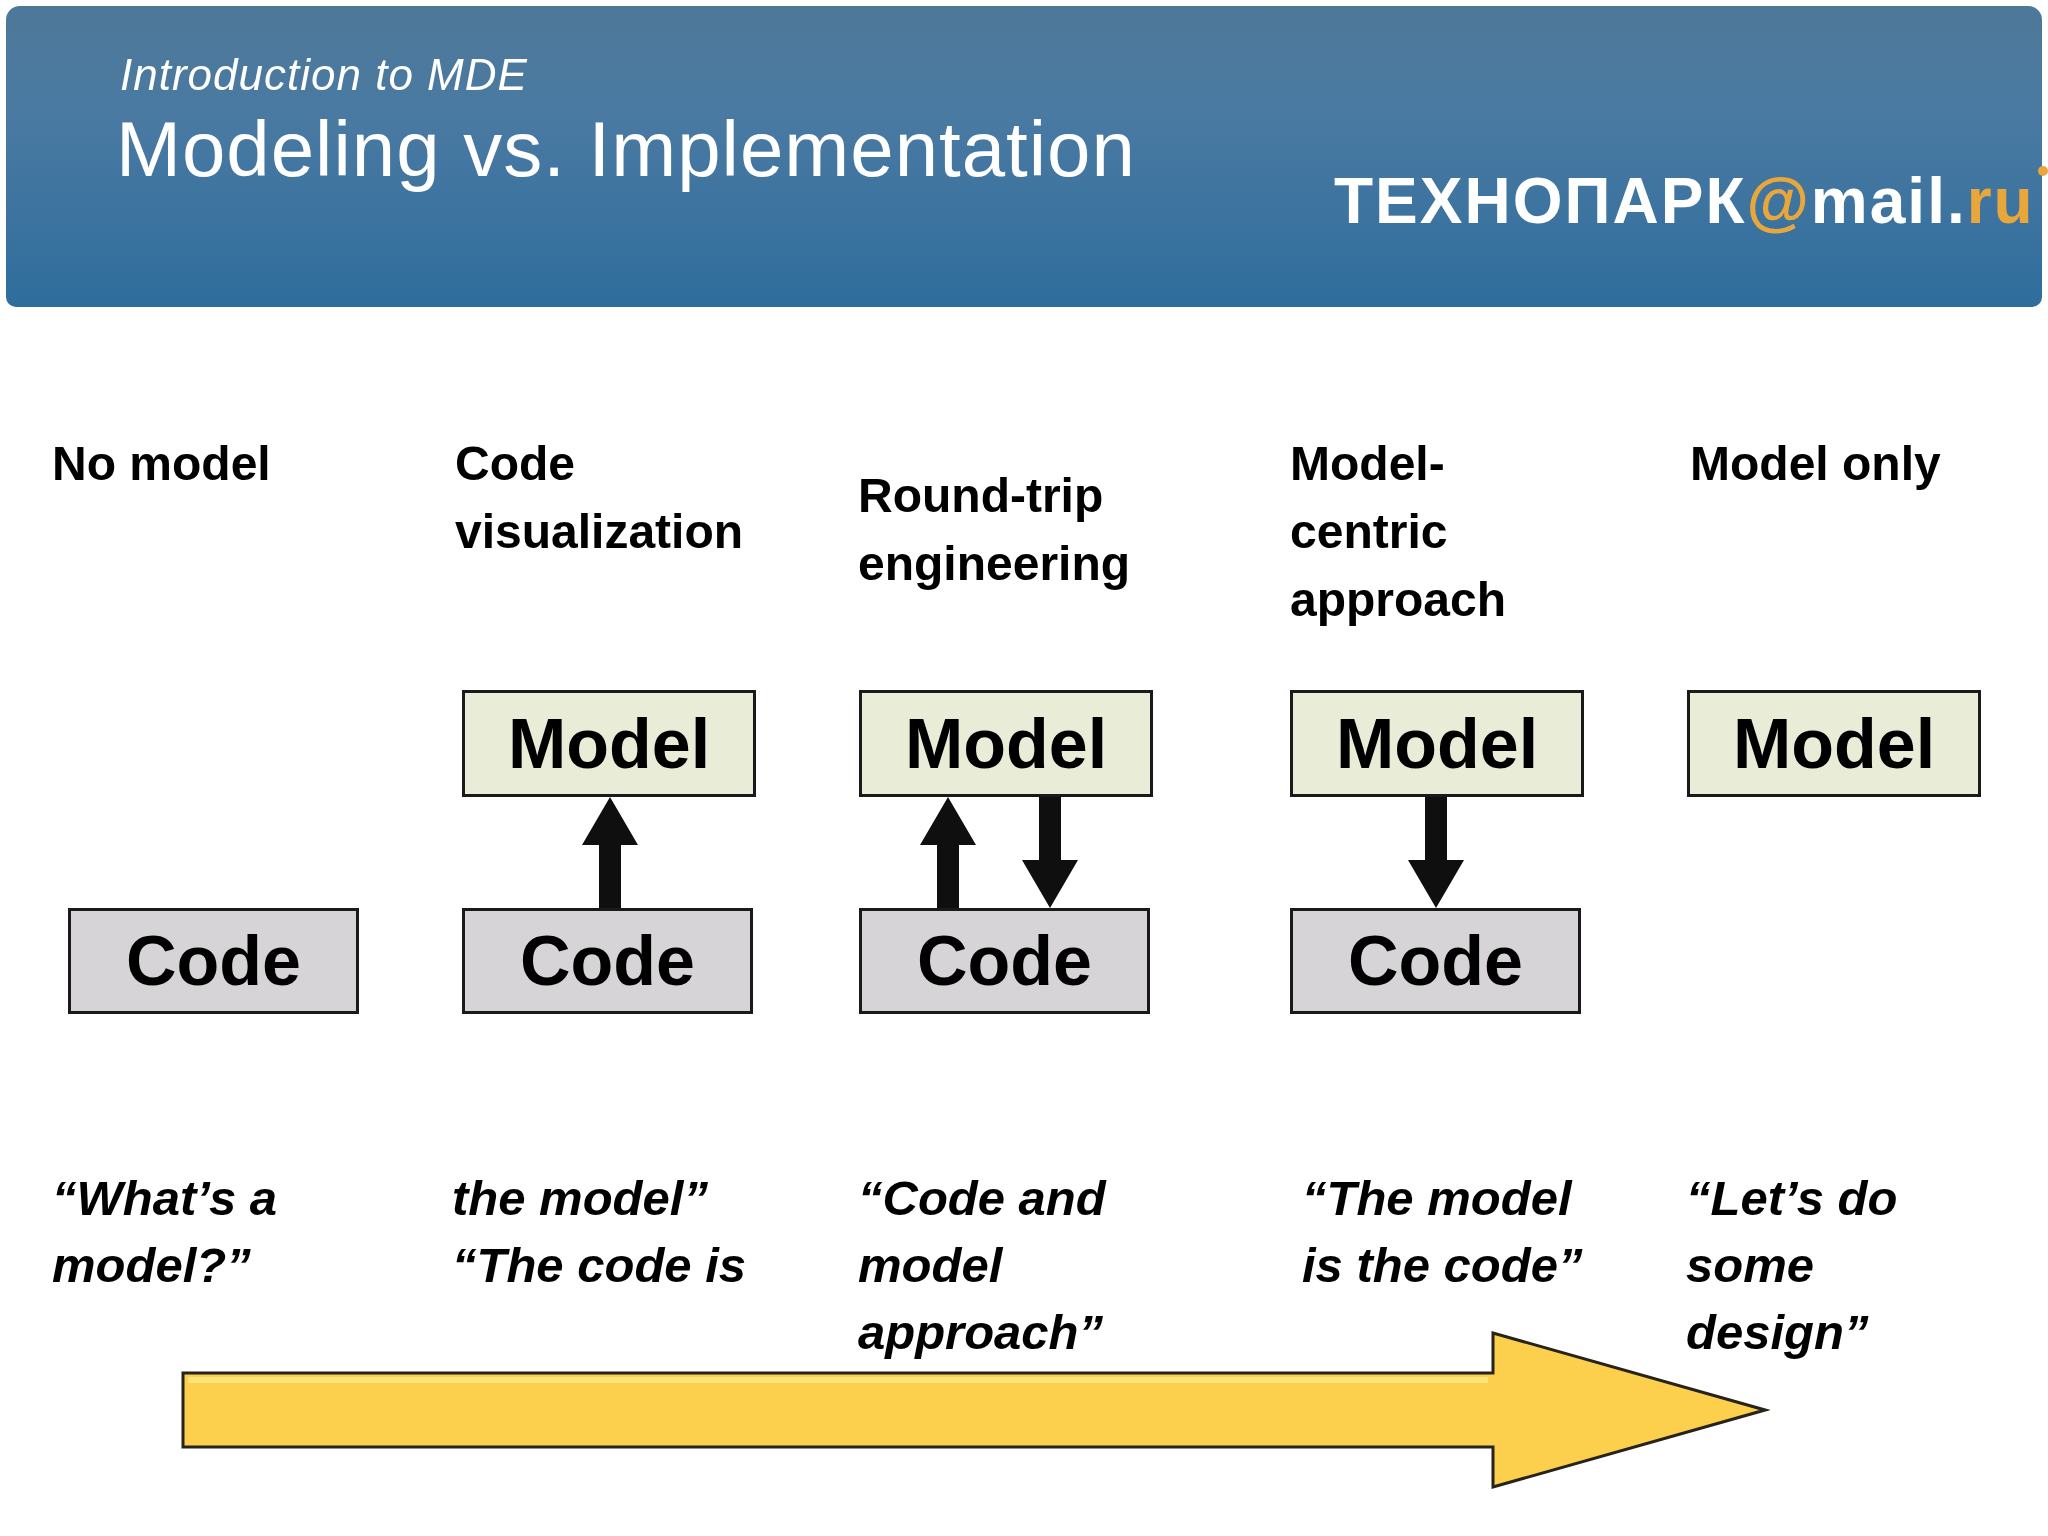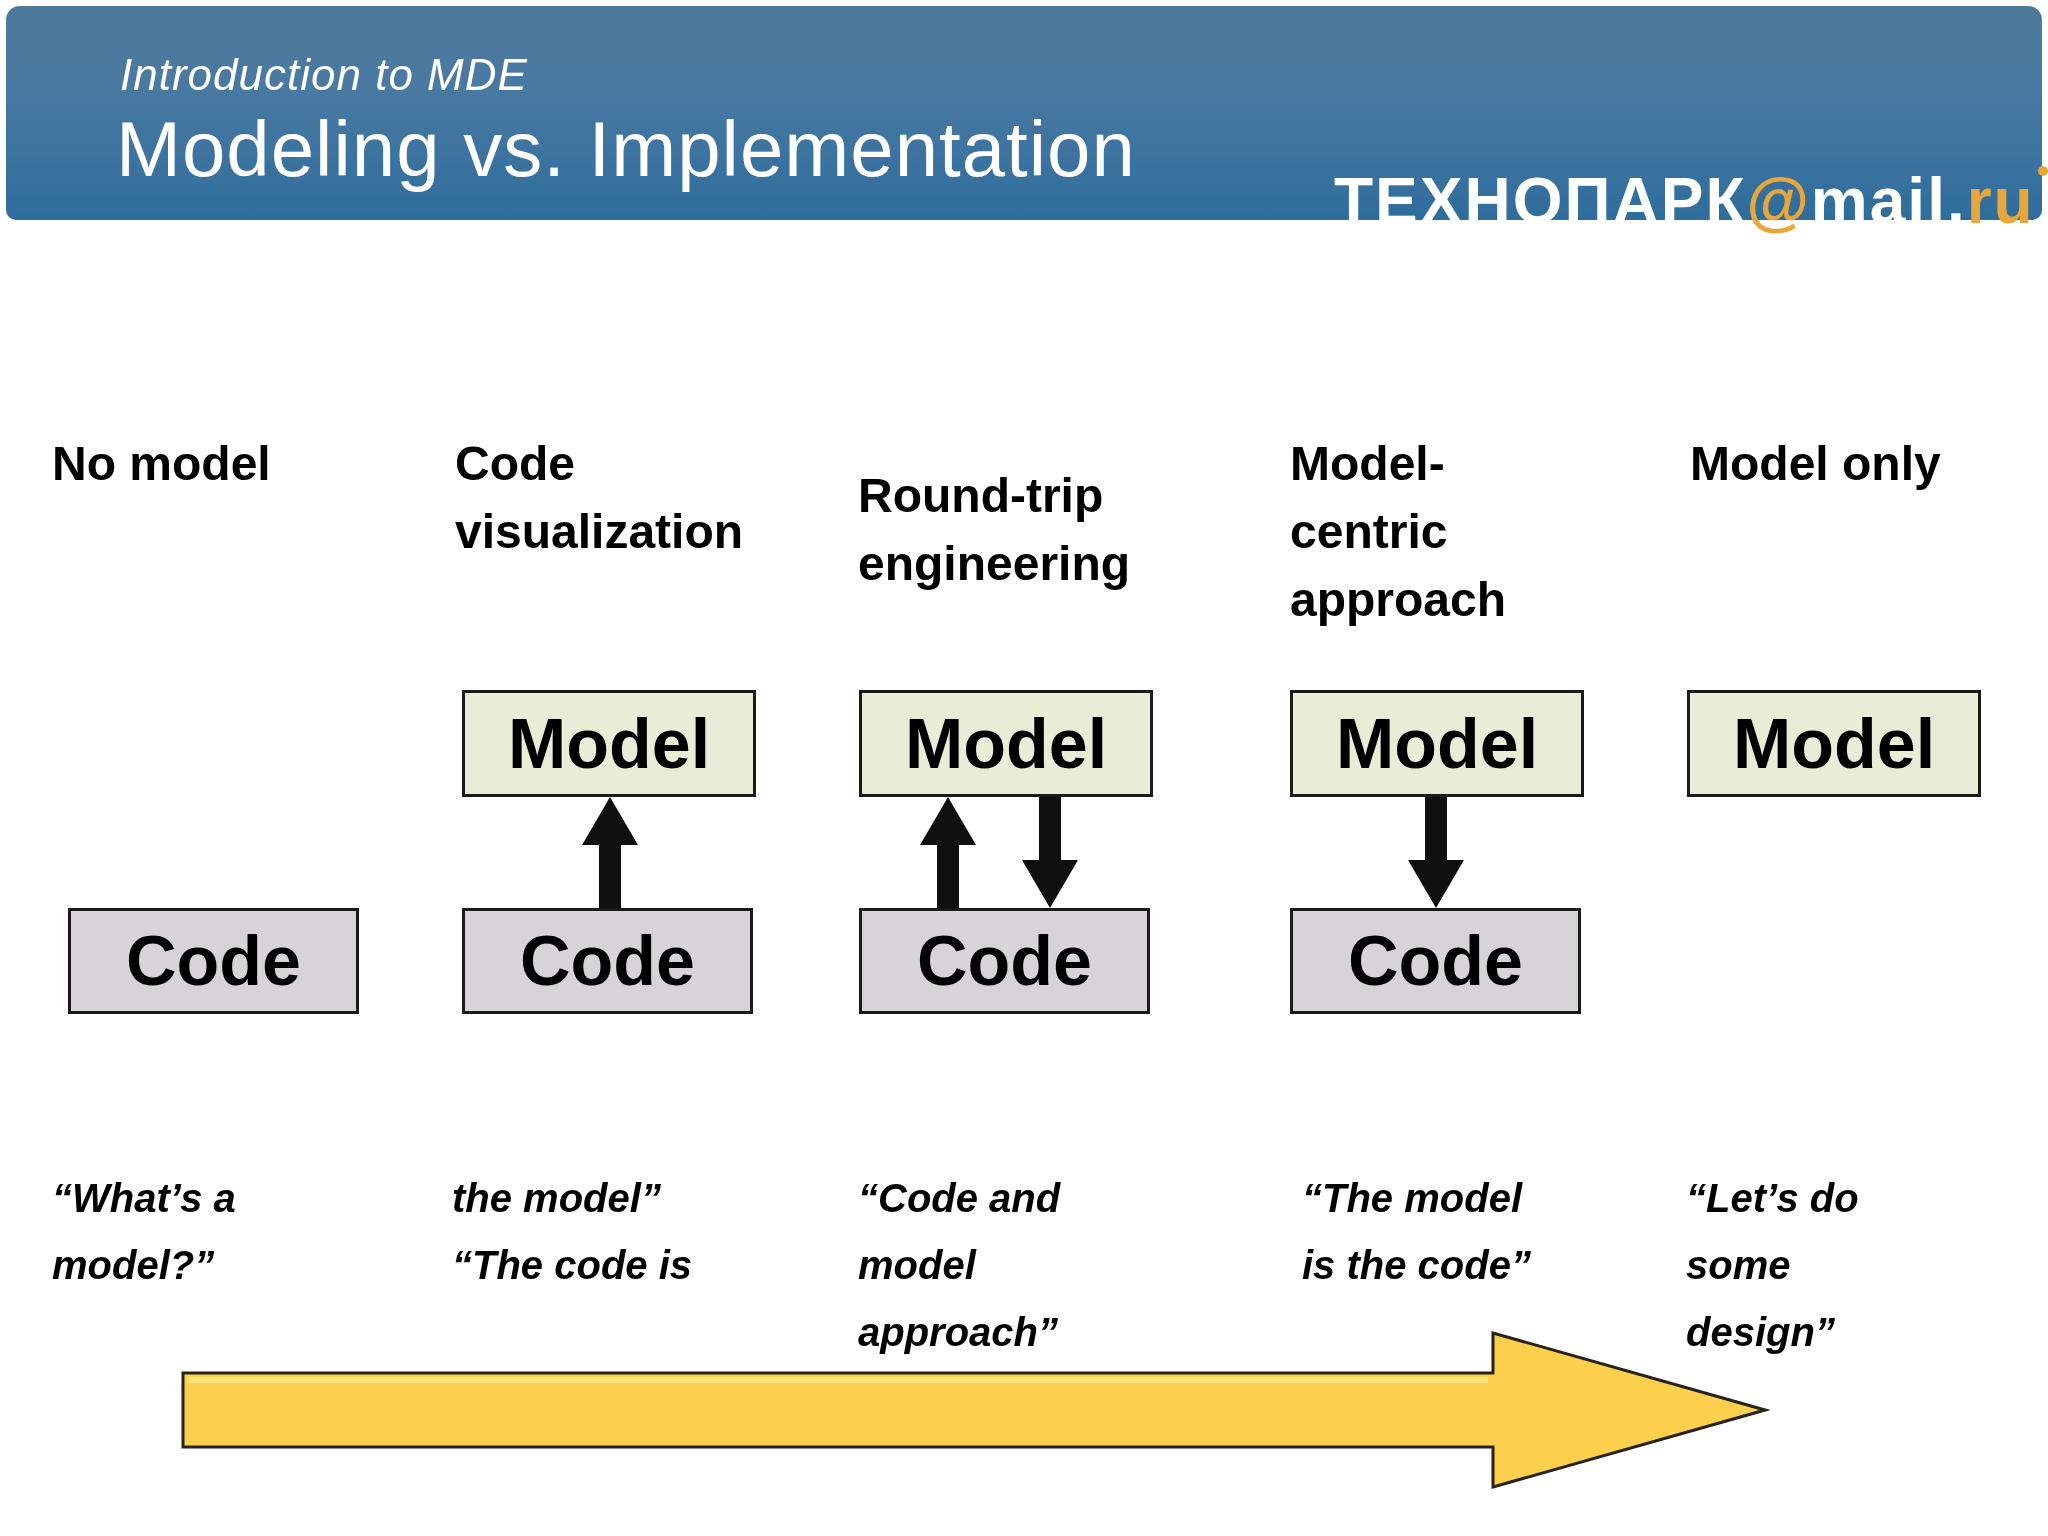--- a/index.html
+++ b/index.html
@@ -6,21 +6,21 @@
   .slide{
     position:relative;
     width:2048px;height:1536px;
     background:#ffffff;
     overflow:hidden;
     font-family:"Liberation Sans","DejaVu Sans",sans-serif;
     color:var(--text-color,#000);
   }
   
   .header-panel{
-    position:absolute;left:6px;top:6px;width:2036px;height:214px;
+    position:absolute;left:6px;top:6px;width:2036px;height:301px;
     border-radius:14px 14px 10px 10px;
     background:linear-gradient(180deg,
       var(--header-top,#4e7898) 0%,
       #4a7aa2 35%,
       #3a729f 75%,
       var(--header-bottom,#2e6d9c) 100%);
   }
   .pretitle{
     position:absolute;left:114px;top:44px;
     font-size:44px;font-style:italic;color:var(--title-color,#fff);
@@ -41,21 +41,21 @@
     display:inline-block;width:10px;height:10px;border-radius:50%;
     background:var(--logo-accent,#e9a73b);vertical-align:top;margin:2px 0 0 3px;
   }
   
   .col-header{
     position:absolute;top:430px;
     font-size:48px;font-weight:700;line-height:68px;color:#000;
   }
   .quote{
     position:absolute;top:1165px;
-    font-size:40px;font-weight:700;font-style:italic;line-height:67px;color:#000;
+    font-size:49px;font-weight:700;font-style:italic;line-height:67px;color:#000;
   }
   
   .box{
     position:absolute;box-sizing:border-box;
     border:3px solid var(--box-border,#1a1a1a);
     display:flex;align-items:center;justify-content:center;
     font-size:70px;font-weight:700;color:#000;
   }
   .model-box{background:var(--model-box,#e9ecd6);width:294px;height:107px;top:690px;}
   .code-box{background:var(--code-box,#d6d4d6);width:291px;height:106px;top:908px;}

